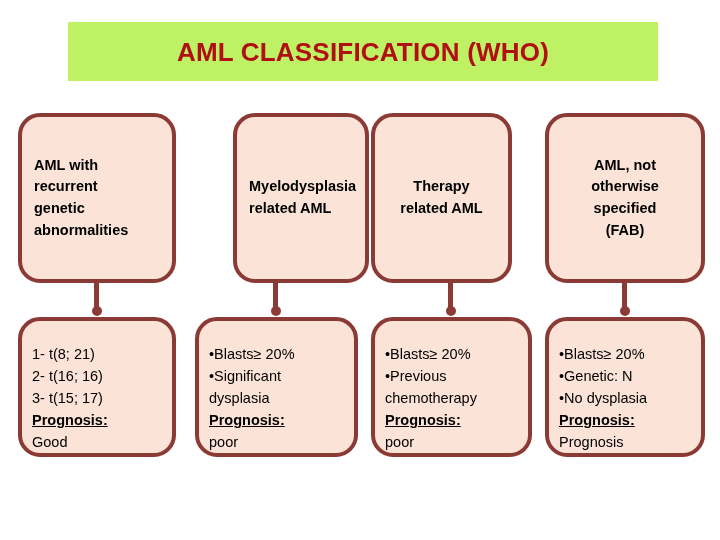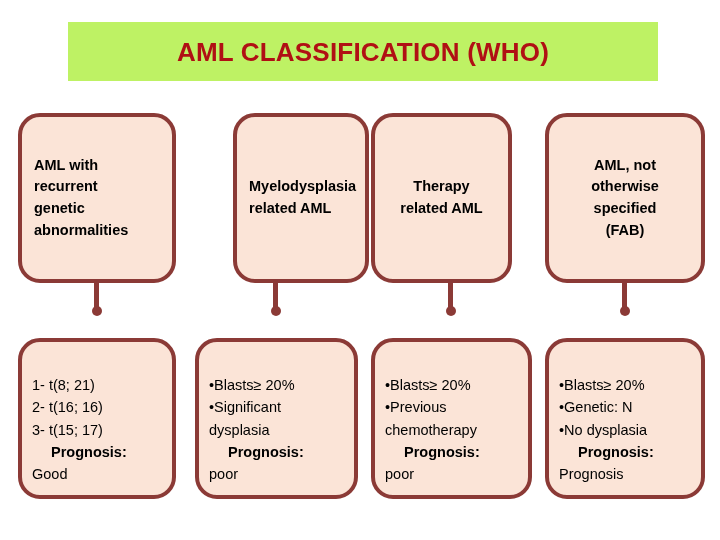--- a/index.html
+++ b/index.html
@@ -62,31 +62,31 @@
   }
   .top-box.align-left .box-text  { text-align: left;   padding-left: 12px; padding-right: 8px; }
   .top-box.align-center .box-text{ text-align: center; padding: 0 24px; }
 
   #top-box-1 { left: 18px;  width: 158px; }
   #top-box-2 { left: 195px; width: 136px; margin-left: 38px; }
   #top-box-3 { left: 371px; width: 141px; }
   #top-box-4 { left: 545px; width: 160px; }
 
   
-  .bottom-box { top: 338px; height: 161px; }
+  .bottom-box { top: 317px; height: 140px; }
   .bottom-box .box-text {
     font-size: 14.5px;
     font-weight: normal;
     line-height: 1.52;
     padding: 0 10px;
     text-align: left;
   }
   .bottom-box .prognosis {
     font-weight: bold;
-    margin-left: 19px;
+    text-decoration: underline;
   }
   #bottom-box-1 { left: 18px;  width: 158px; }
   #bottom-box-2 { left: 195px; width: 163px; }
   #bottom-box-3 { left: 371px; width: 161px; }
   #bottom-box-4 { left: 545px; width: 160px; }
 
   
   .connector {
     position: absolute;
     top: 281px;

